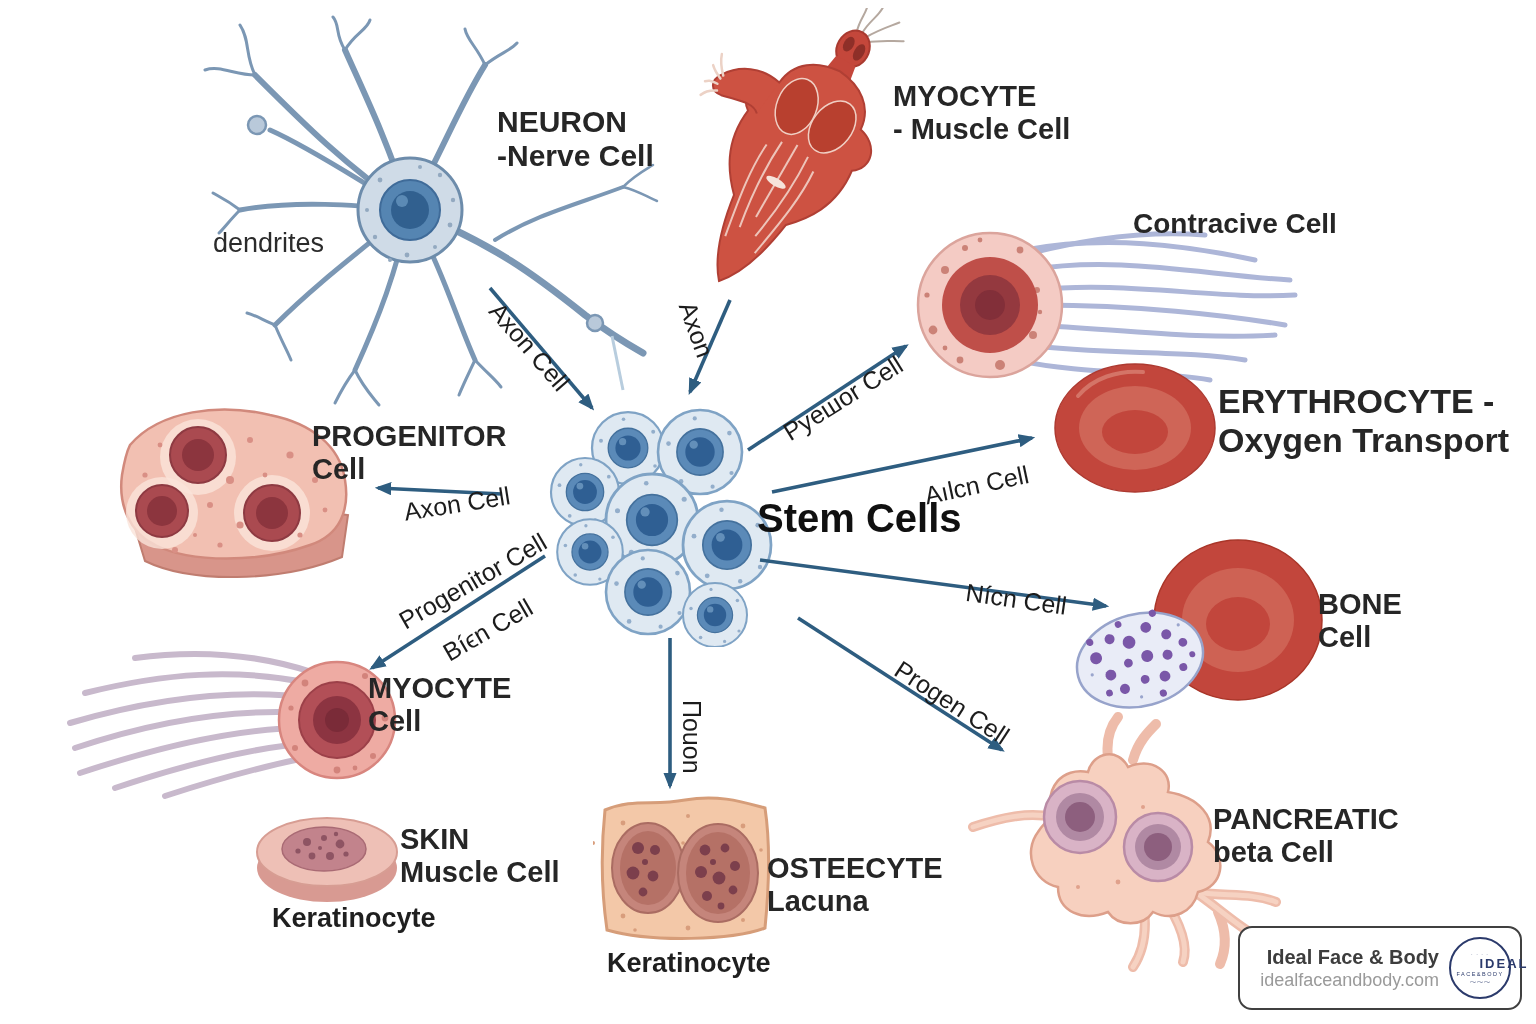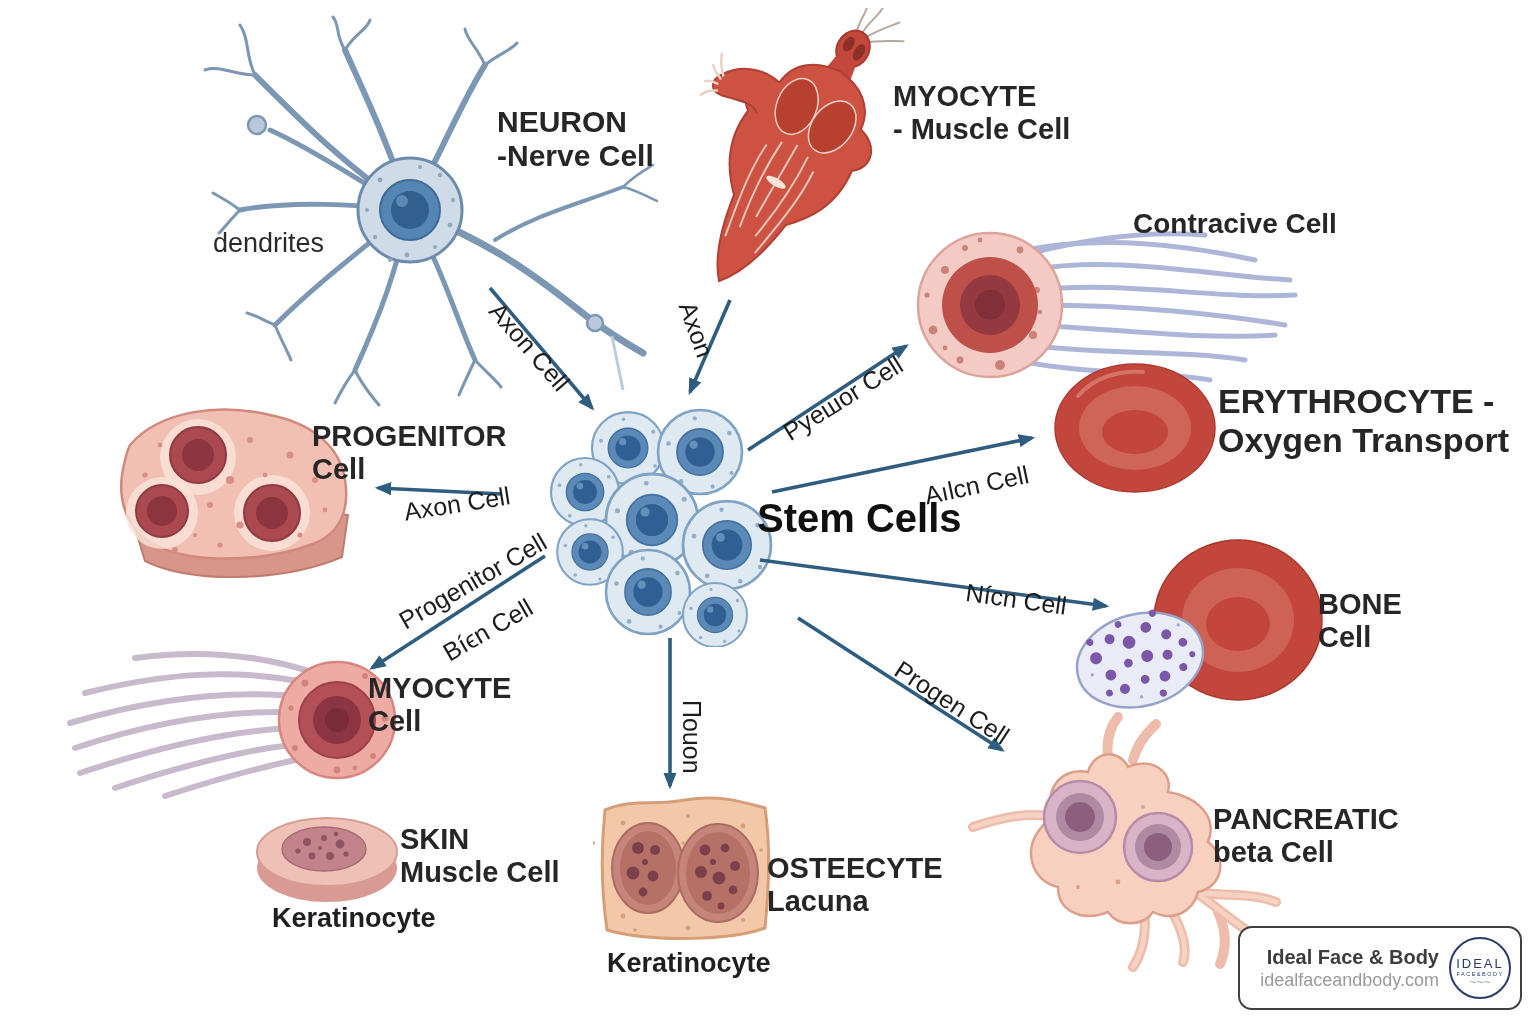--- a/index.html
+++ b/index.html
@@ -19,21 +19,21 @@
   .card{position:absolute;z-index:4;left:1238px;top:926px;width:284px;height:84px;background:#fff;
         border:2px solid #404040;border-radius:14px;display:flex;align-items:center;
         justify-content:flex-end;gap:10px;padding:0 9px 0 6px;box-sizing:border-box;}
   .card-text{text-align:right;}
   .brand{font-size:20px;font-weight:700;color:#3d3d3d;line-height:1.25;}
   .site{font-size:18px;color:#9a9a9a;line-height:1.2;}
   .badge{width:62px;height:62px;border:2px solid #2b3a6b;border-radius:50%;flex:0 0 auto;
          display:flex;flex-direction:column;align-items:center;justify-content:center;
          color:#2b3a6b;box-sizing:border-box;}
   .badge .arc{font-size:5px;letter-spacing:1px;}
-  .badge .b1{font-size:13px;font-weight:400;letter-spacing:2px;line-height:1.1;}
+  .badge .b1{font-size:13px;font-weight:700;letter-spacing:2px;line-height:1.1;padding-left:48px;}
   .badge .b2{font-size:5.5px;letter-spacing:1.5px;line-height:1.4;}
   .badge .sq{font-size:7px;line-height:1;}
 </style>
 </head>
 <body>
 
 <div class="canvas">
 
   <svg class="ill" style="left:195px;top:15px;" width="480" height="400" viewBox="0 0 480 400">
     <g stroke="#7b97b4" fill="none" stroke-linecap="round">

